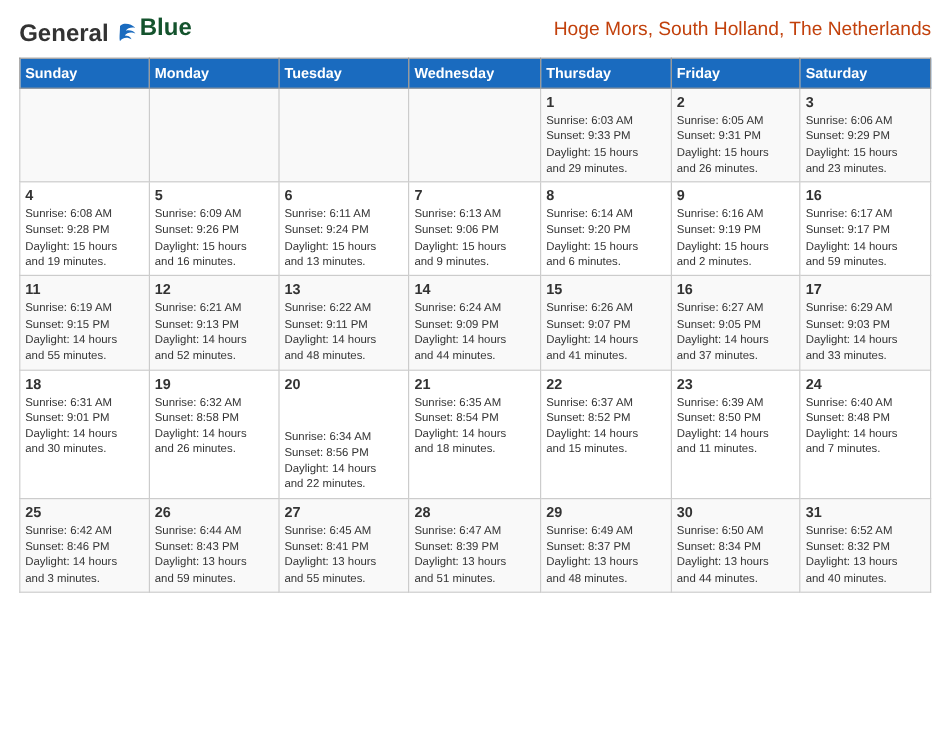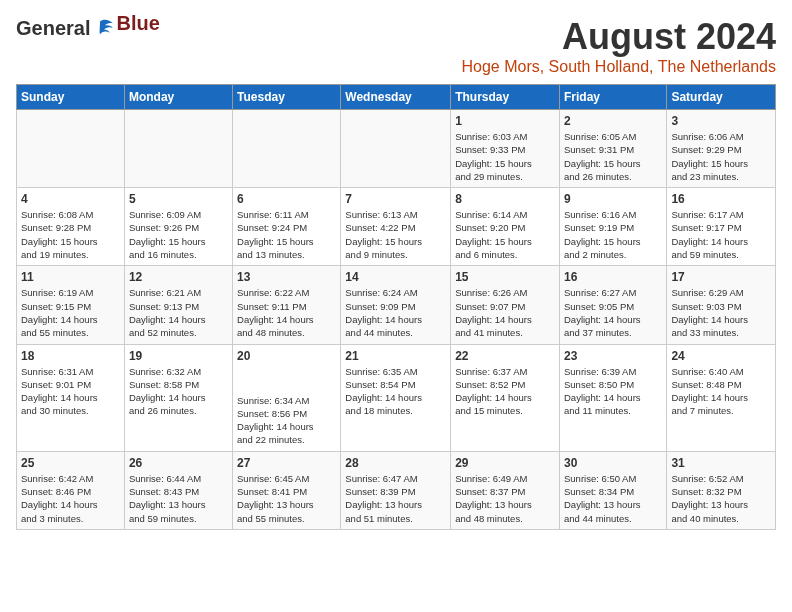--- a/index.html
+++ b/index.html
@@ -89,24 +89,23 @@
 <div class="header">
   <div class="logo">
     <div class="logo-text">
       <span>
         <span style="font-size:20px;font-weight:bold;color:#333;">General</span>
       </span>
       <svg class="logo-icon" viewBox="0 0 30 24" xmlns="http://www.w3.org/2000/svg">
         <path d="M10 4 C14 0 22 2 26 6 C22 5 18 6 16 9 C20 8 24 9 26 12 C22 10 17 11 15 14 C18 14 21 15 22 18 C18 15 12 16 10 20 C9 16 10 12 10 4Z" fill="#1a6bbf"></path>
       </svg>
     </div>
-    <span style="font-size:20px;font-weight:bold;color:#7f1d1d;margin-top:-4px;">Blue</span>
+    <span style="font-size:20px;font-weight:bold;color:#14532d;margin-top:-4px;">Blue</span>
   </div>
   <div class="title-section">
-    <div class="month-year">August 2024</div>
     <div class="location">Hoge Mors, South Holland, The Netherlands</div>
   </div>
 </div>
 
 <table>
   <thead>
     <tr>
     <th>Sunday</th>
         <th>Monday</th>
         <th>Tuesday</th>
@@ -162,21 +161,21 @@
         <td>
           <div class="day-num">6</div>
           <div class="cell-content" style="white-space: pre-line;">Sunrise: 6:11 AM
 Sunset: 9:24 PM
 Daylight: 15 hours
 and 13 minutes.</div>
         </td>
         <td>
           <div class="day-num">7</div>
           <div class="cell-content" style="white-space: pre-line;">Sunrise: 6:13 AM
-Sunset: 4:22 PM
+Sunset: 9:06 PM
 Daylight: 15 hours
 and 9 minutes.</div>
         </td>
         <td>
           <div class="day-num">8</div>
           <div class="cell-content" style="white-space: pre-line;">Sunrise: 6:14 AM
 Sunset: 9:20 PM
 Daylight: 15 hours
 and 6 minutes.</div>
         </td>

